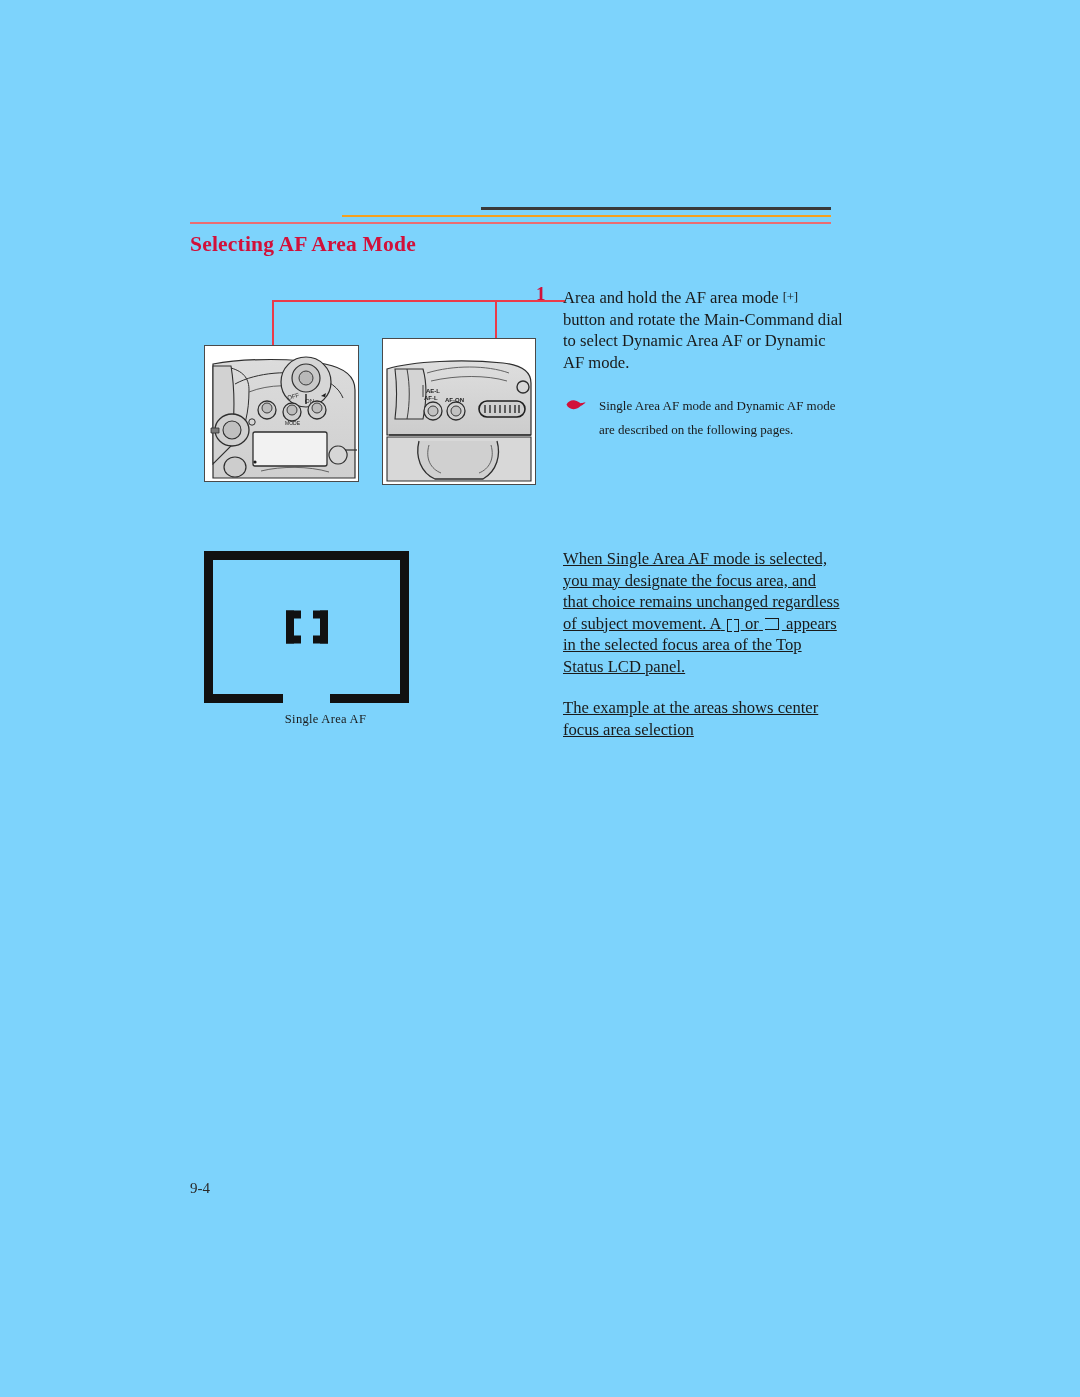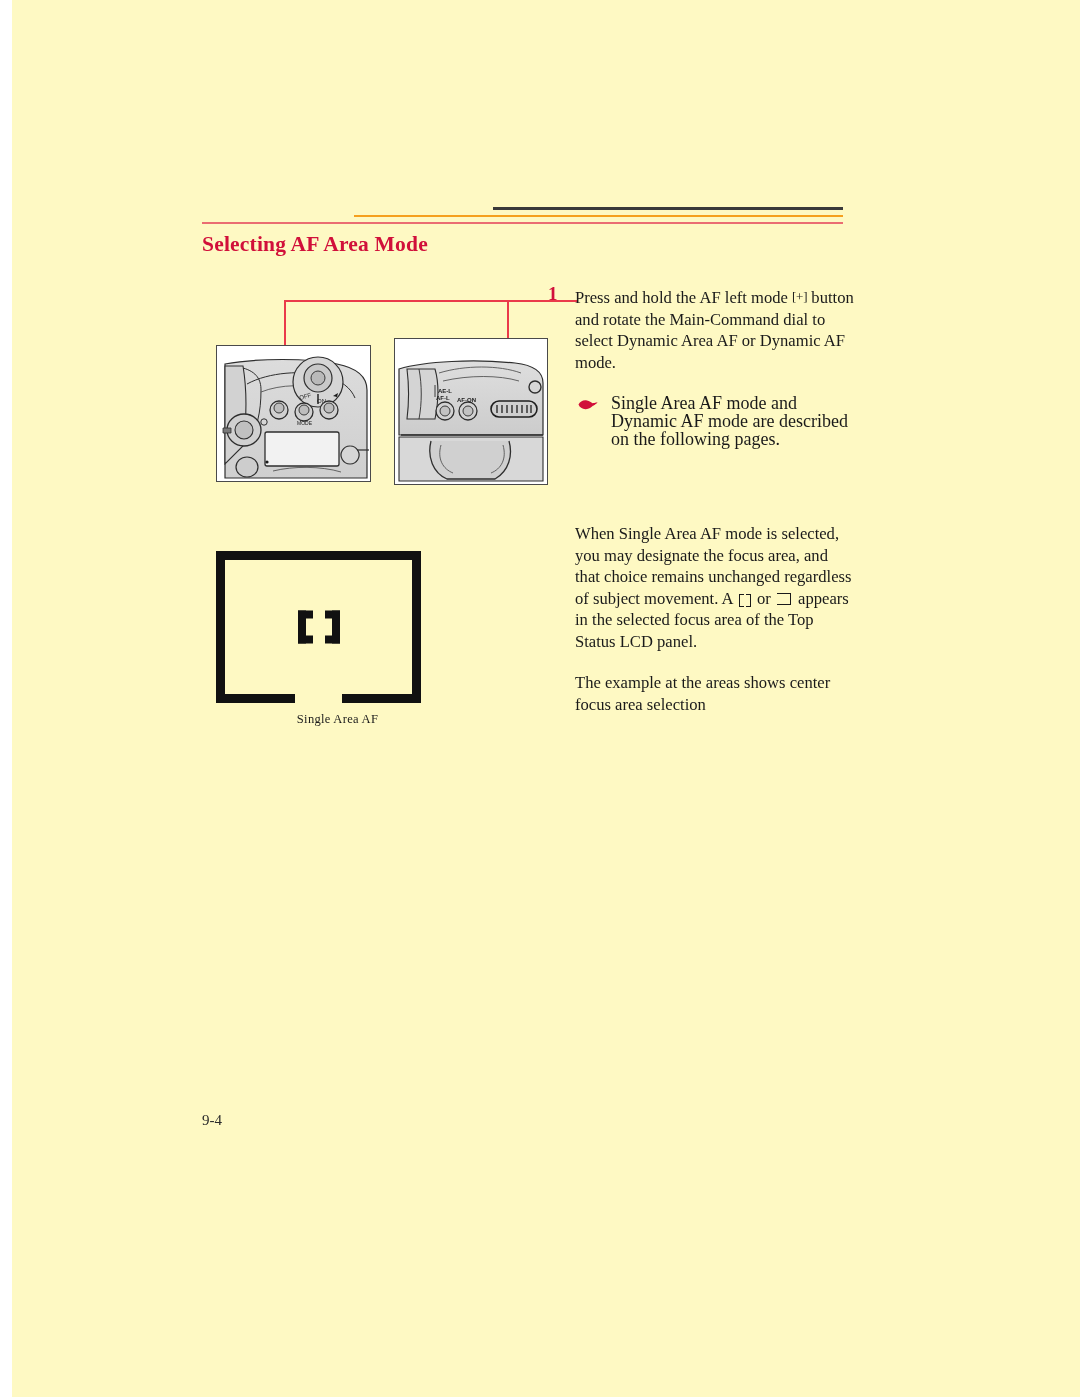--- a/index.html
+++ b/index.html
@@ -13,22 +13,21 @@
     position: relative;
     font-family: "Liberation Serif", "DejaVu Serif", serif;
     color: #1a1a1a;
     overflow: hidden;
   }
 
   
   .page {
     position: absolute;
     inset: 0;
-    background: #fef9c3;
-    margin-left: 12px;
+    background: #7dd3fc;
   }
 
   
   .rules {
     position: absolute;
     left: 190px;
     top: 205px;
     width: 641px;
     height: 22px;
   }
@@ -154,34 +153,35 @@
     padding-left: 36px;
   }
   .note-bullet {
     position: absolute;
     left: 2px;
     top: 4px;
     width: 22px;
     height: 14px;
   }
   .note-text {
-    font-size: 18px;
-    line-height: 18px;
+    font-size: 13px;
+    line-height: 24px;
   }
 
   .para {
     font-size: 16.6px;
     line-height: 21.5px;
     margin: 0 0 20px 0;
   }
   .body-block {
     position: absolute;
     left: 563px;
-    top: 523px;
+    top: 548px;
     width: 278px;
+    text-decoration: underline;
   }
   .glyph-sq {
     display: inline-block;
     width: 12px;
     height: 11px;
     position: relative;
     vertical-align: -1px;
     margin: 0 2px;
   }
   .glyph-sq::before,
@@ -251,21 +251,21 @@
     text-align: center;
     font-size: 12.5px;
     color: #1a1a1a;
     letter-spacing: 0.3px;
   }
 
   
   .folio {
     position: absolute;
     left: 190px;
-    top: 1112px;
+    top: 1180px;
     font-size: 15px;
     color: #2a2a2a;
   }
 </style>
 </head>
 <body>
 
 <div class="page">
 
   <div class="rules">
@@ -377,21 +377,21 @@
       <path d="M36 102 C32 118 38 134 52 140 L100 140 C114 132 118 116 114 102" fill="#d0d0d0" stroke="#2e2e2e" stroke-width="1.3"></path>
       <path d="M46 106 C42 120 48 130 58 134" fill="none" stroke="#555" stroke-width="0.9"></path>
       <path d="M108 106 C112 120 106 130 96 134" fill="none" stroke="#555" stroke-width="0.9"></path>
     </svg>
   </div>
 
   <div class="col-right">
     <div class="step">
       <div class="step-num">1</div>
       <div class="step-text">
-        <span>Press and hold the AF left mode</span>
+        <span>Area and hold the AF area mode</span>
         <span class="btn-glyph">[+]</span>
         <span>button and rotate the Main-Command dial to select Dynamic Area AF or Dynamic AF mode.</span>
       </div>
     </div>
 
     <div class="note">
       <span class="note-bullet">
         <svg viewBox="0 0 22 14" xmlns="http://www.w3.org/2000/svg">
           <path d="M1.5 6.5 C3 3.2 6.5 1.6 10 2.4 C12.4 2.9 14.2 4 15.6 5.2
                    L20.5 4.4 L16.2 7.6 C14.4 9.6 11.6 11.4 8.4 11.2

